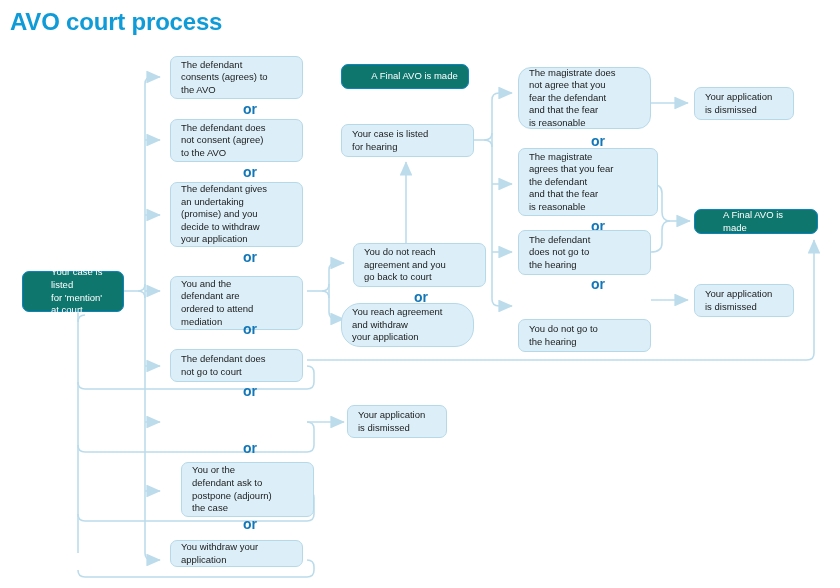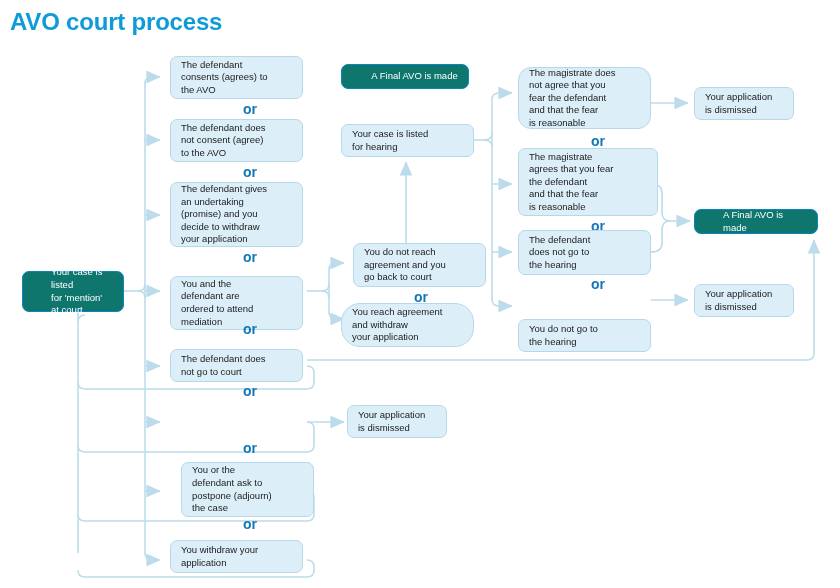--- a/index.html
+++ b/index.html
@@ -178,21 +178,21 @@
   <div class="orlabel" style="left:217px; top:383px;">or</div>
 
   <div class="orlabel" style="left:217px; top:440px;">or</div>
 
   <div class="node light" style="left:152px; top:462px; width:133px; height:55px;margin-left:29px;">You or the
 defendant ask to
 postpone (adjourn)
 the case</div>
   <div class="orlabel" style="left:217px; top:516px;">or</div>
 
-  <div class="node light" style="left:170px; top:540px; width:133px; height:33px;">You withdraw your
+  <div class="node light" style="left:170px; top:540px; width:133px; height:27px;">You withdraw your
 application</div>
 
   <div class="node solid center" style="left:341px; top:64px; width:128px; height:25px;">A Final AVO is made</div>
 
   <div class="node light" style="left:341px; top:124px; width:133px; height:33px;">Your case is listed
 for hearing</div>
 
   <div class="node light" style="left:341px; top:243px; width:133px; height:44px;margin-left:12px;">You do not reach
 agreement and you
 go back to court</div>

